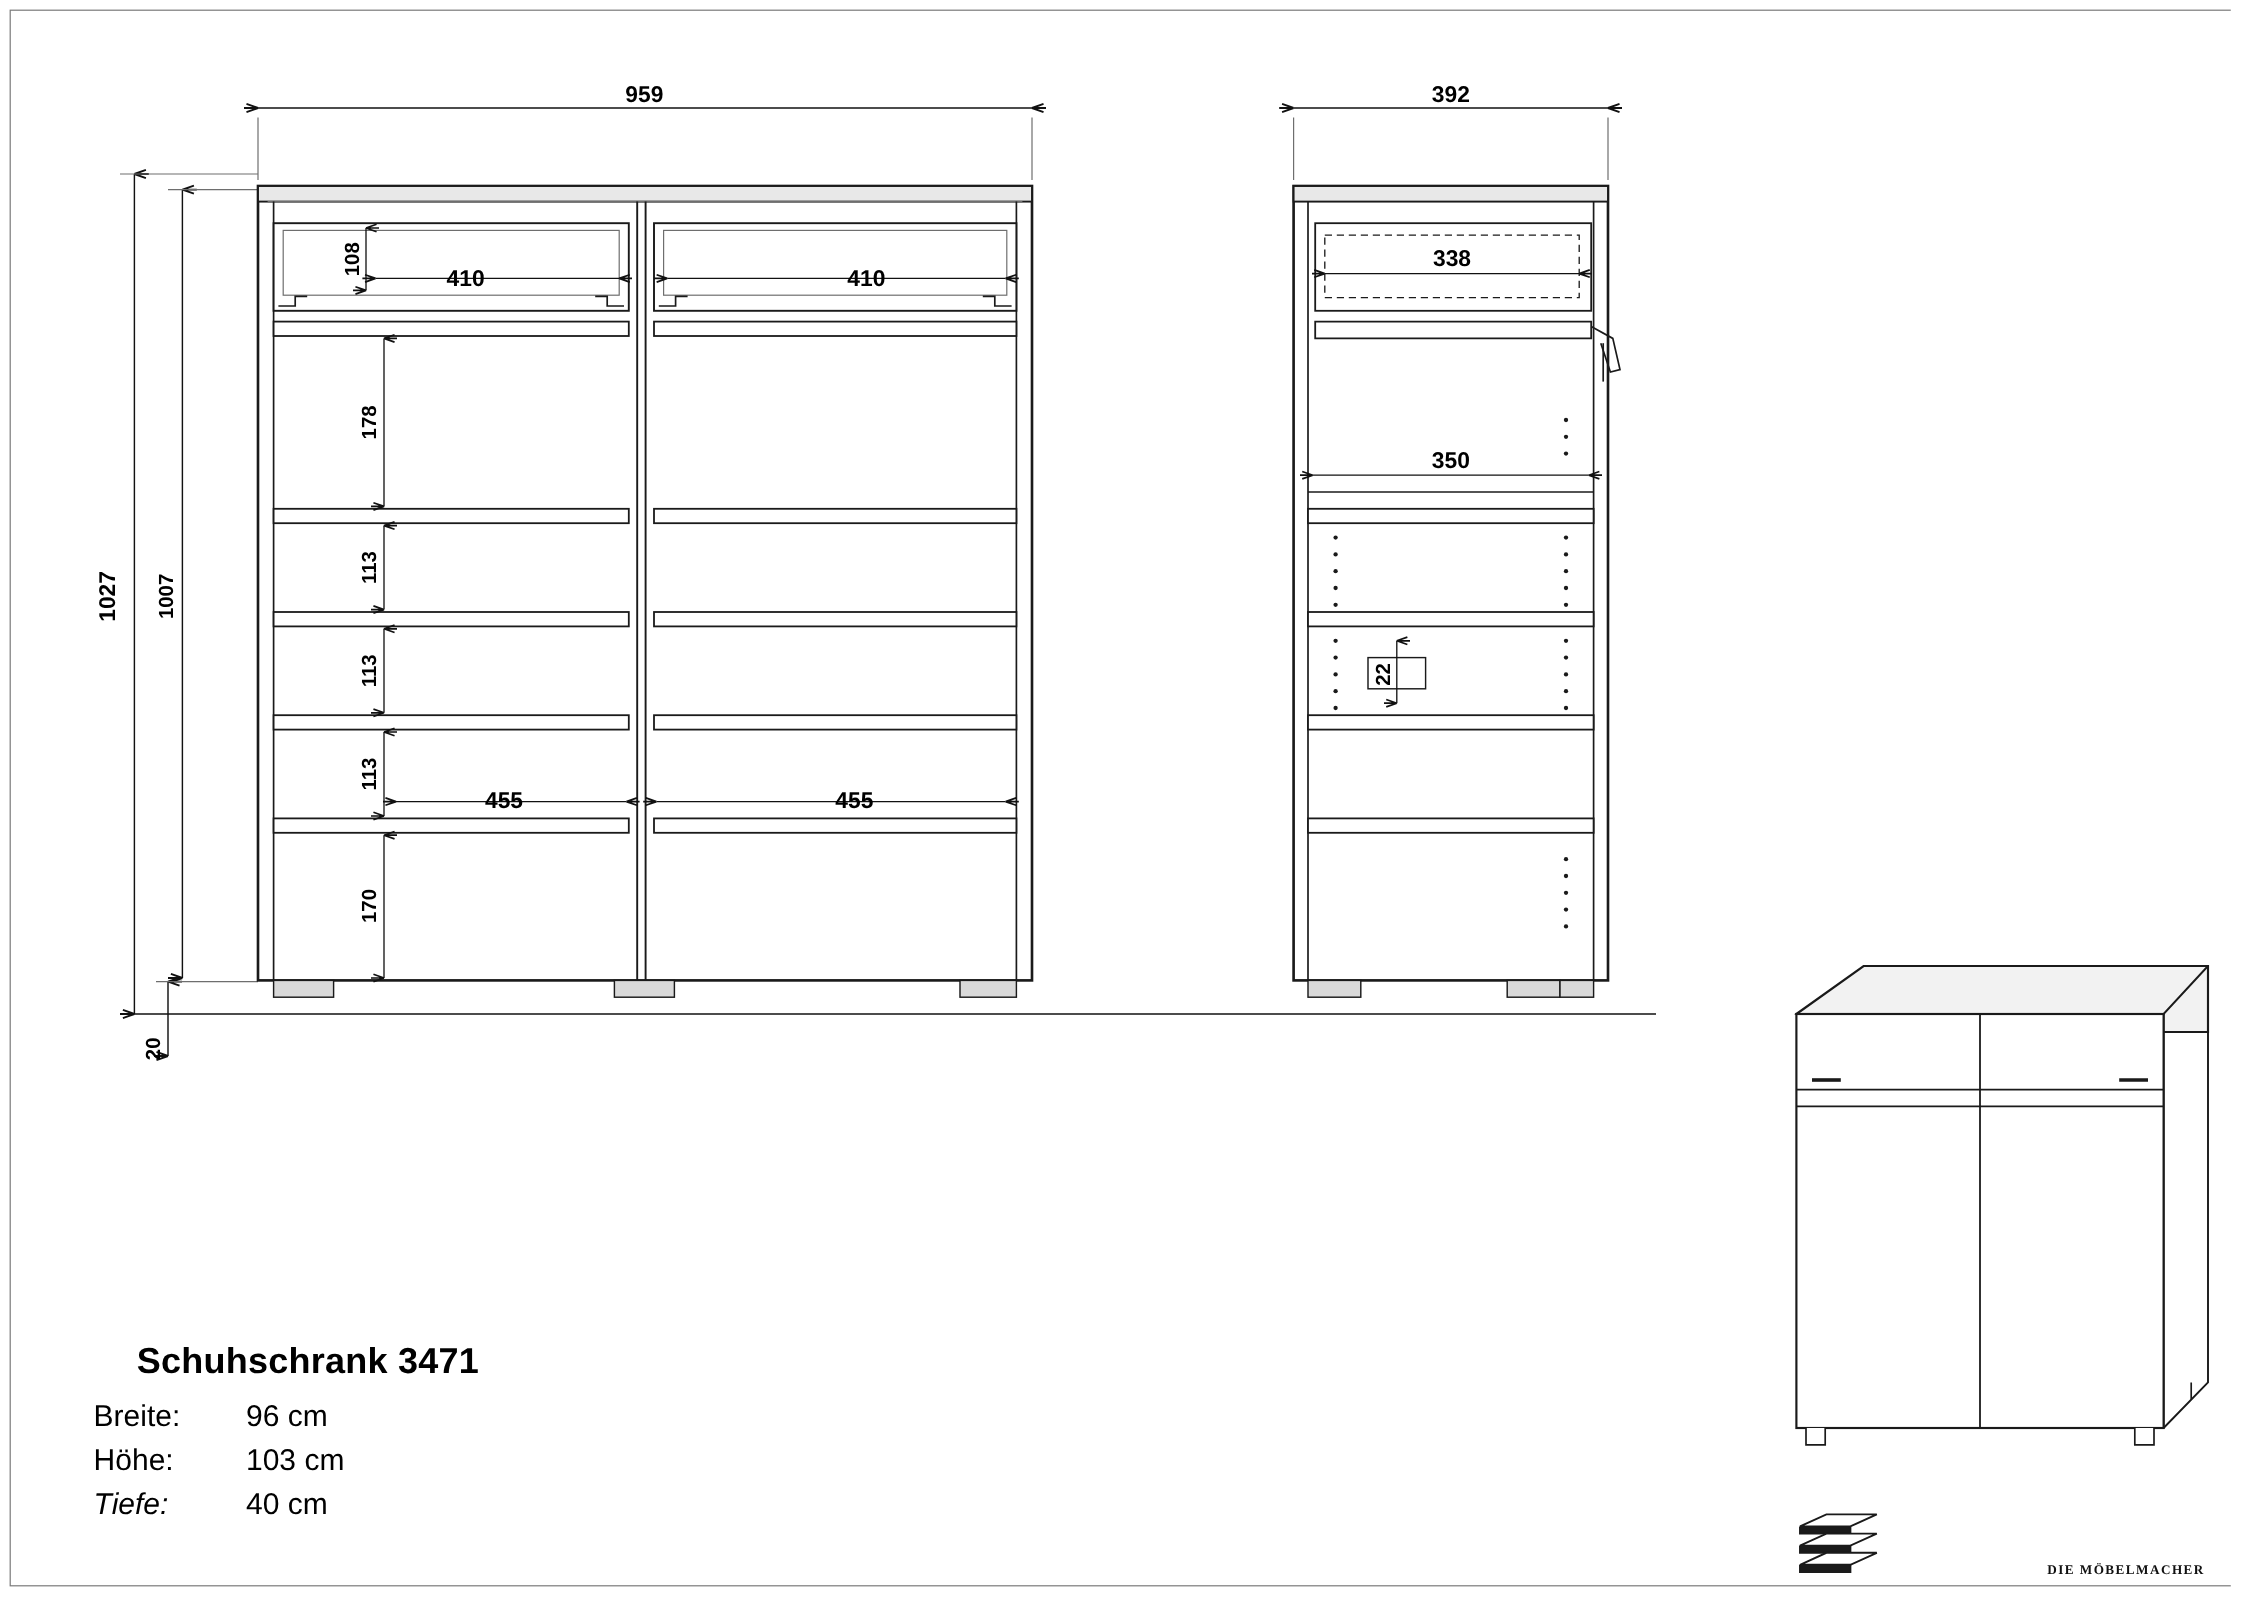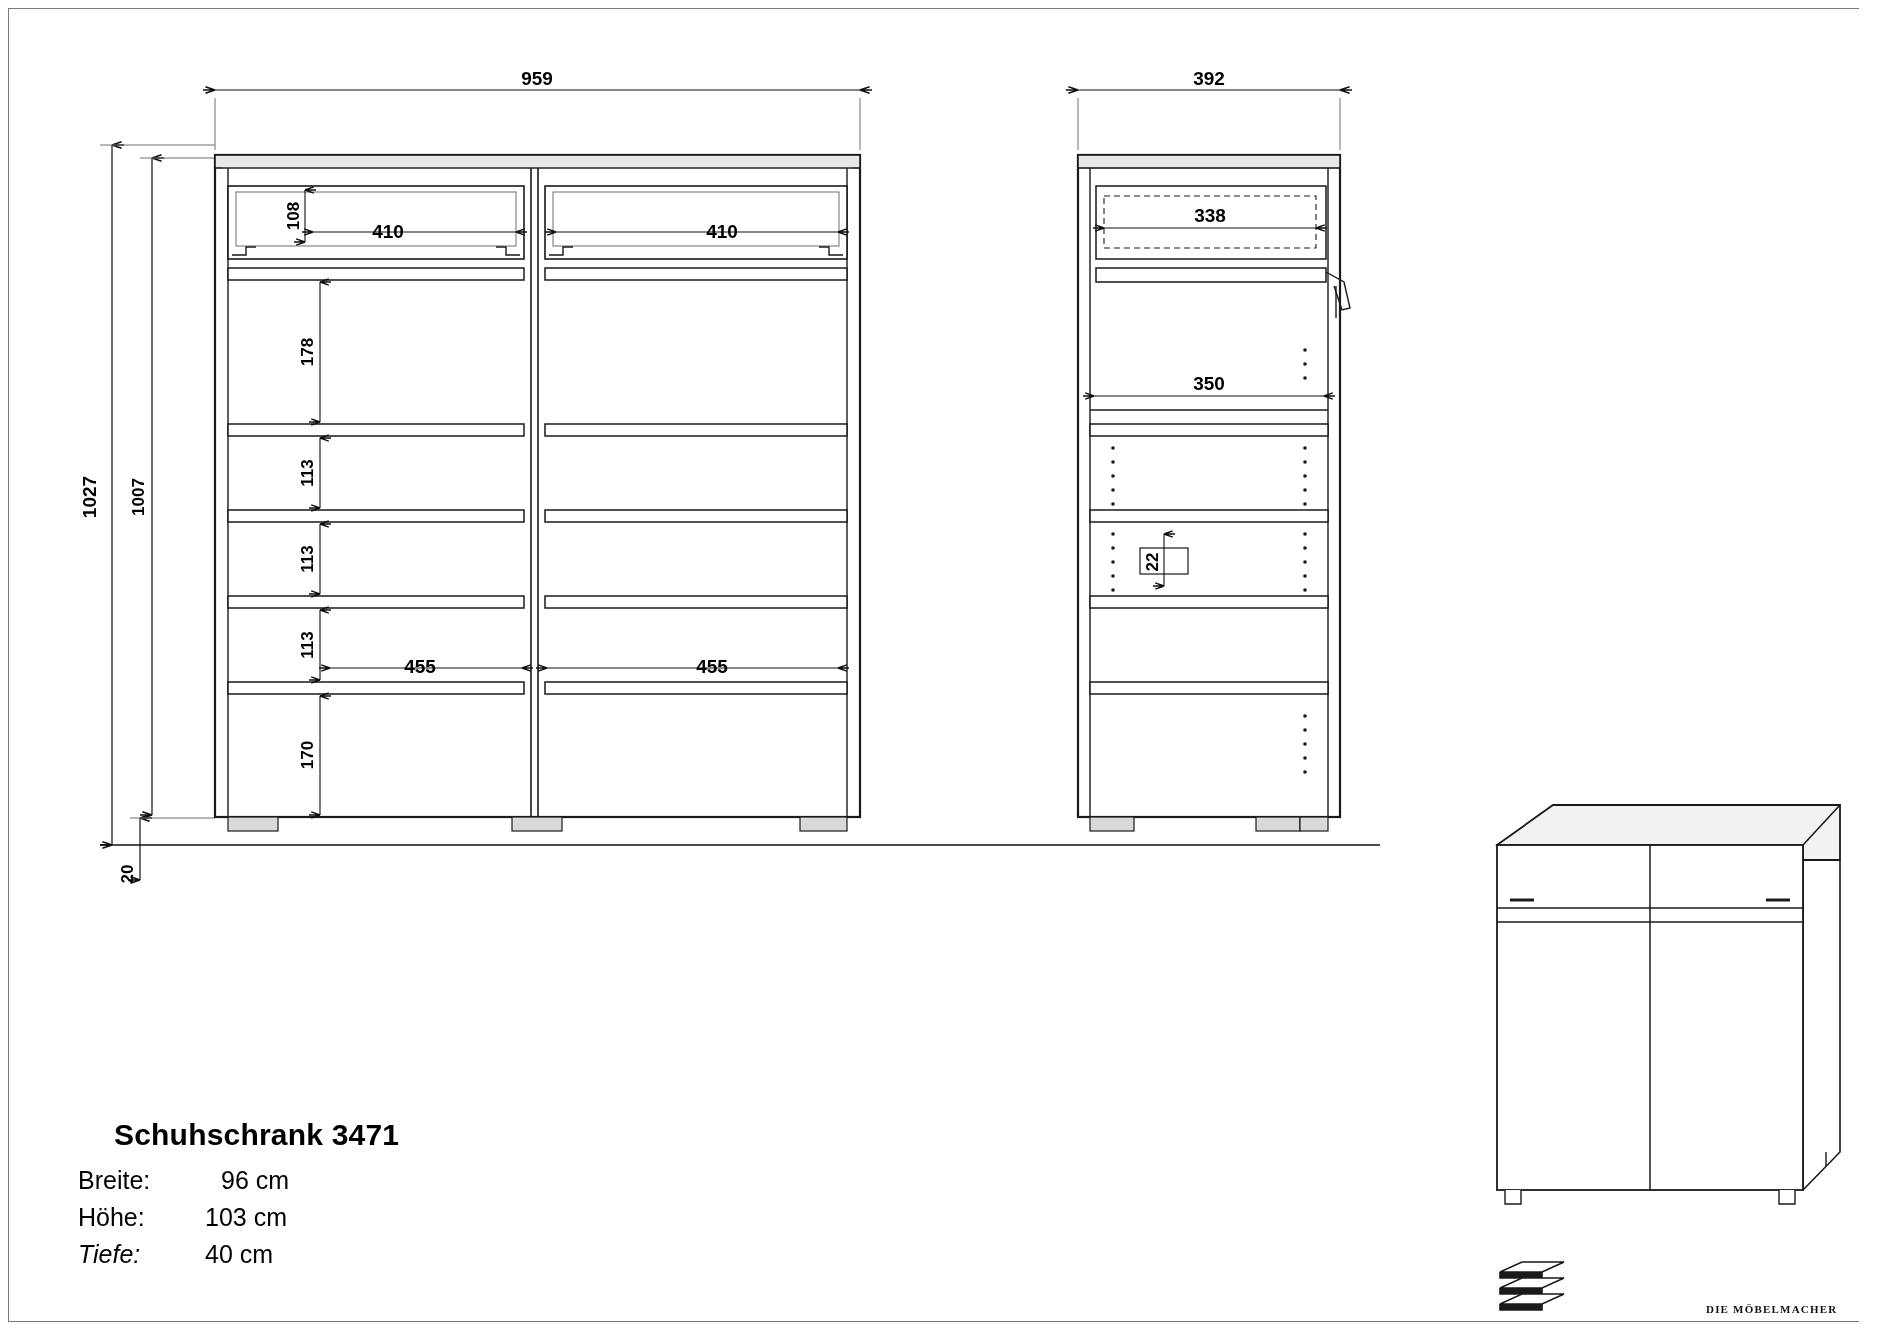--- a/index.html
+++ b/index.html
@@ -219,21 +219,21 @@
       <path d="M1500,1288 l22,-10 l42,0 l-22,10 z" stroke-width="1.6"></path>
       <path d="M1500,1288 l0,6 l42,0 l0,-6" stroke-width="1.6" fill="#1a1a1a"></path>
       <path d="M1500,1304 l22,-10 l42,0 l-22,10 z" stroke-width="1.6"></path>
       <path d="M1500,1304 l0,6 l42,0 l0,-6" stroke-width="1.6" fill="#1a1a1a"></path>
     </g>
   </svg>
 
   <div class="title" style="left:78px; top:1118px;margin-left:36px;">Schuhschrank 3471</div>
 
   <div class="speclabel" style="left:78px; top:1166px;">Breite:</div>
-  <div class="specval" style="left:205px; top:1166px;margin-left:16px;">96 cm</div>
+  <div class="specval" style="left:205px; top:1166px;">96 cm</div>
 
   <div class="speclabel" style="left:78px; top:1203px;">Höhe:</div>
   <div class="specval" style="left:205px; top:1203px;">103 cm</div>
 
   <div class="speclabel" style="left:78px; top:1240px;font-style:italic;">Tiefe:</div>
   <div class="specval" style="left:205px; top:1240px;">40 cm</div>
 
   <div class="brandsub">DIE MÖBELMACHER</div>
 </div>
 

